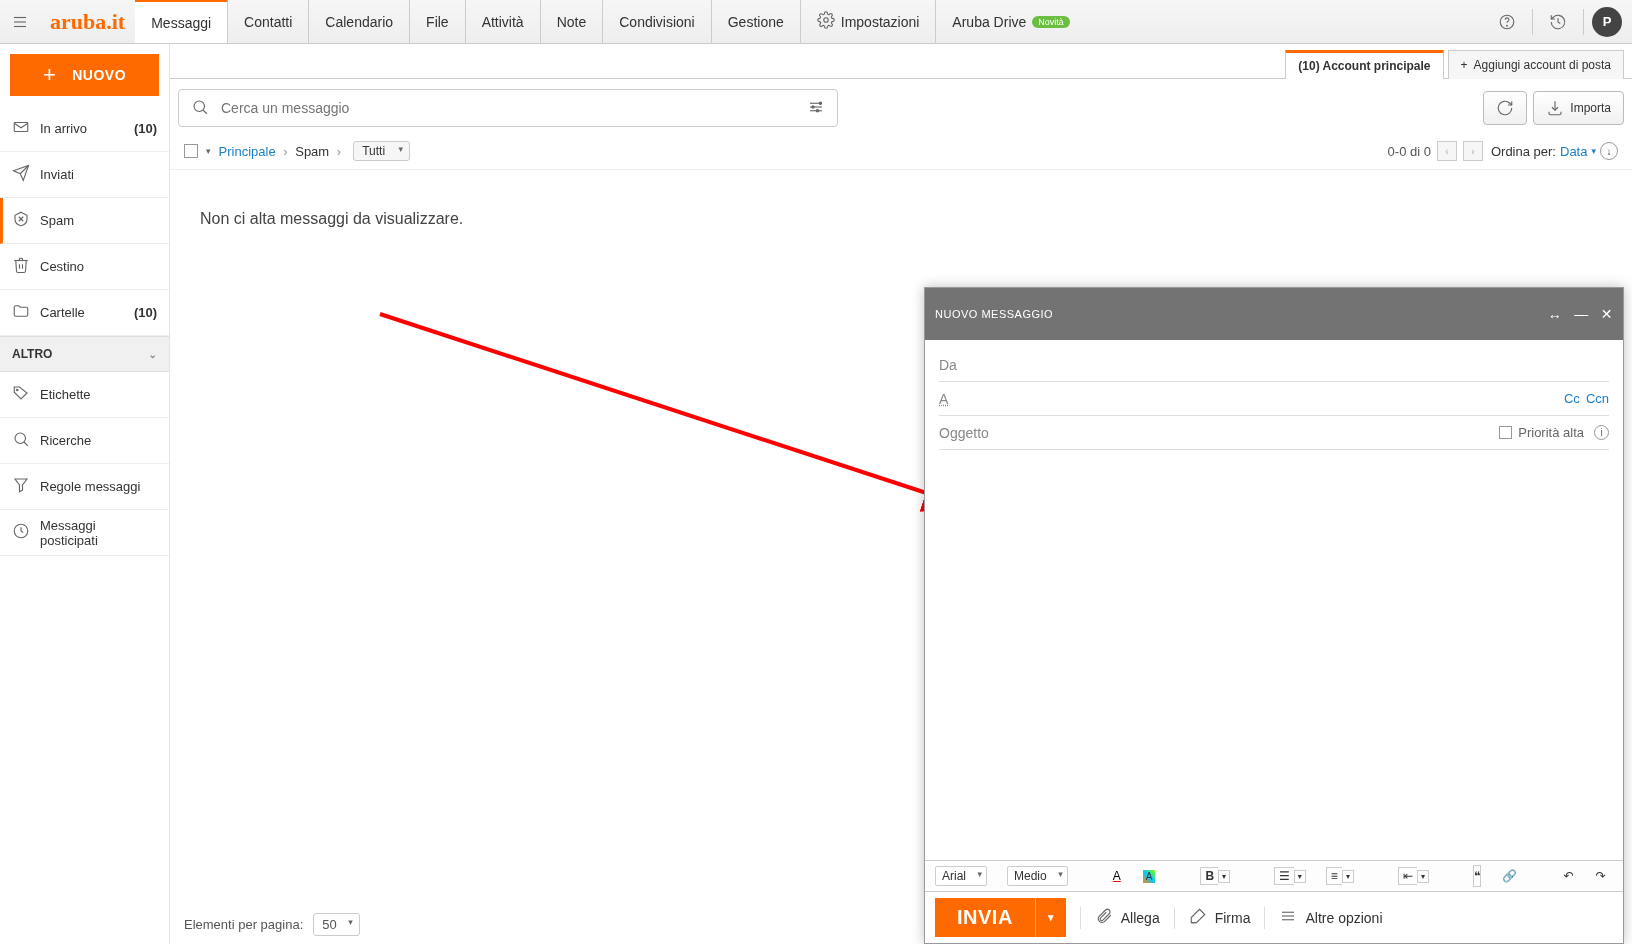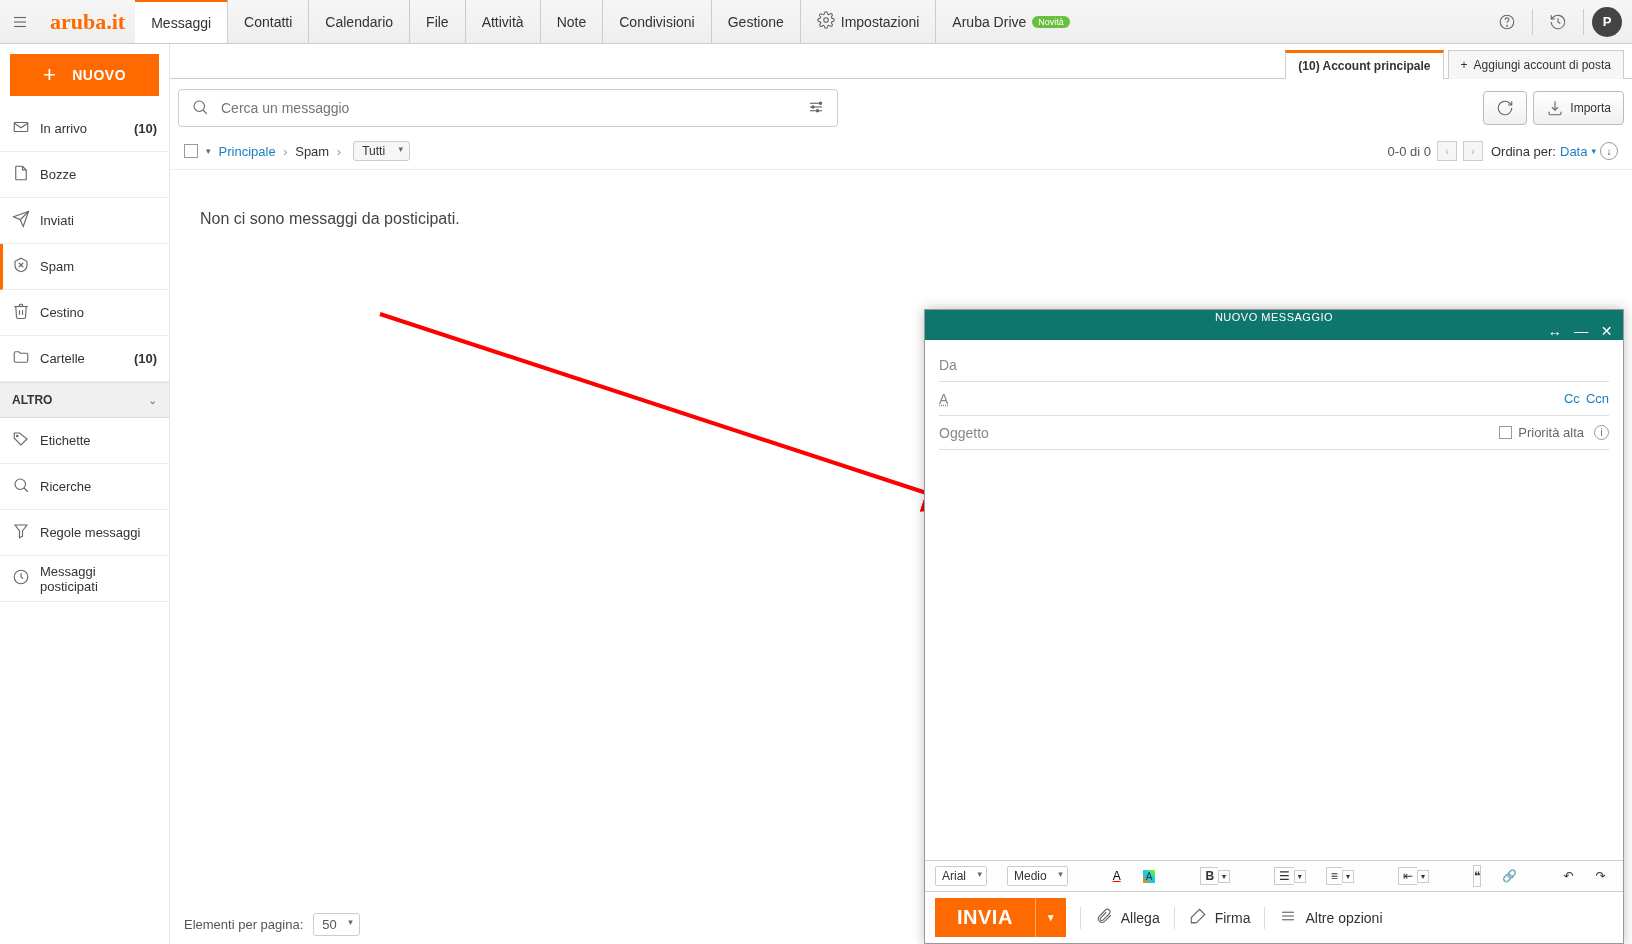--- a/index.html
+++ b/index.html
@@ -60,21 +60,21 @@
 .sort-circle { width:18px; height:18px; border:1px solid #999; border-radius:50%; display:flex; align-items:center; justify-content:center; font-size:10px; }
 
 .empty-msg { padding:40px 30px; font-size:16px; color:#444; }
 
 .footer-row { position:absolute; bottom:8px; left:14px; display:flex; align-items:center; gap:10px; font-size:13px; color:#555; }
 .footer-row .dd { border:1px solid #ccc; padding:3px 22px 3px 8px; border-radius:3px; position:relative; background:#fff; }
 .footer-row .dd::after { content:'▾'; position:absolute; right:6px; font-size:9px; color:#666; }
 
 
 .compose { position:absolute; right:8px; bottom:0; width:700px; background:#fff; border:1px solid #999; box-shadow:0 0 12px rgba(0,0,0,0.25); display:flex; flex-direction:column; }
-.compose-header { background:#0f766e; color:#fff; padding:1px 10px; font-size:11px; letter-spacing:0.5px; display:flex; align-items:center;flex-direction:column; }
+.compose-header { background:#737373; color:#fff; padding:18px 10px; font-size:11px; letter-spacing:0.5px; display:flex; align-items:center; }
 .compose-header .hdr-right { margin-left:auto; display:flex; gap:12px; }
 .compose-header .hdr-right span { cursor:pointer; font-size:14px; }
 
 .compose-body { padding:8px 14px 0 14px; }
 .c-row { display:flex; align-items:center; border-bottom:1px solid #ddd; min-height:34px; font-size:14px; color:#888; }
 .c-row .label { width:70px; }
 .c-row .right-links { margin-left:auto; display:flex; gap:6px; color:#1a7fc4; font-size:13px; }
 .c-row.subject .prio { margin-left:auto; display:flex; align-items:center; gap:6px; color:#666; font-size:13px; }
 .c-row.subject .prio .cb { width:13px; height:13px; border:1px solid #999; }
 .c-row.subject .info { width:15px; height:15px; border:1px solid #999; border-radius:50%; display:flex; align-items:center; justify-content:center; font-size:10px; color:#666; margin-left:4px; }
@@ -181,27 +181,20 @@
       <span>NUOVO</span>
     </div>
     <ul class="folder-list">
       <li>
         <span><svg class="ico" viewBox="0 0 24 24">
               <rect x="3" y="6" width="18" height="12" rx="1"></rect>
               <polyline points="3 7 12 13 21 7"></polyline>
             </svg></span>
         <span>In arrivo</span>
         <span class="count">(10)</span>
-      </li>
-      <li>
-        <span><svg class="ico" viewBox="0 0 24 24">
-              <path d="M14 3H6a1 1 0 0 0-1 1v16a1 1 0 0 0 1 1h12a1 1 0 0 0 1-1V8z"></path>
-              <polyline points="14 3 14 8 19 8"></polyline>
-            </svg></span>
-        <span>Bozze</span>
       </li>
       <li>
         <span><svg class="ico" viewBox="0 0 24 24">
               <line x1="22" y1="2" x2="11" y2="13"></line>
               <polygon points="22 2 15 22 11 13 2 9 22 2"></polygon>
             </svg></span>
         <span>Inviati</span>
       </li>
       <li class="active">
         <span><svg class="ico" viewBox="0 0 24 24">
@@ -324,21 +317,21 @@
         <div class="pager-btn">›</div>
       </div>
       <div class="sort-ctrl">
         <span>Ordina per:</span>
         <a>Data</a>
         <span style="font-size:9px;color:#1a7fc4;">▾</span>
         <div class="sort-circle">↓</div>
       </div>
     </div>
 
-    <div class="empty-msg">Non ci sono messaggi da posticipati.</div>
+    <div class="empty-msg">Non ci alta messaggi da visualizzare.</div>
 
     <div class="footer-row">
       <span>Elementi per pagina:</span>
       <div class="dd"><span>50</span></div>
     </div>
 
     <svg class="arrow-svg" width="620" height="240">
       <defs>
           <marker id="ah" markerWidth="12" markerHeight="12" refX="9" refY="5" orient="auto">
             <polygon points="0 0, 12 5, 0 10" fill="red"></polygon>

